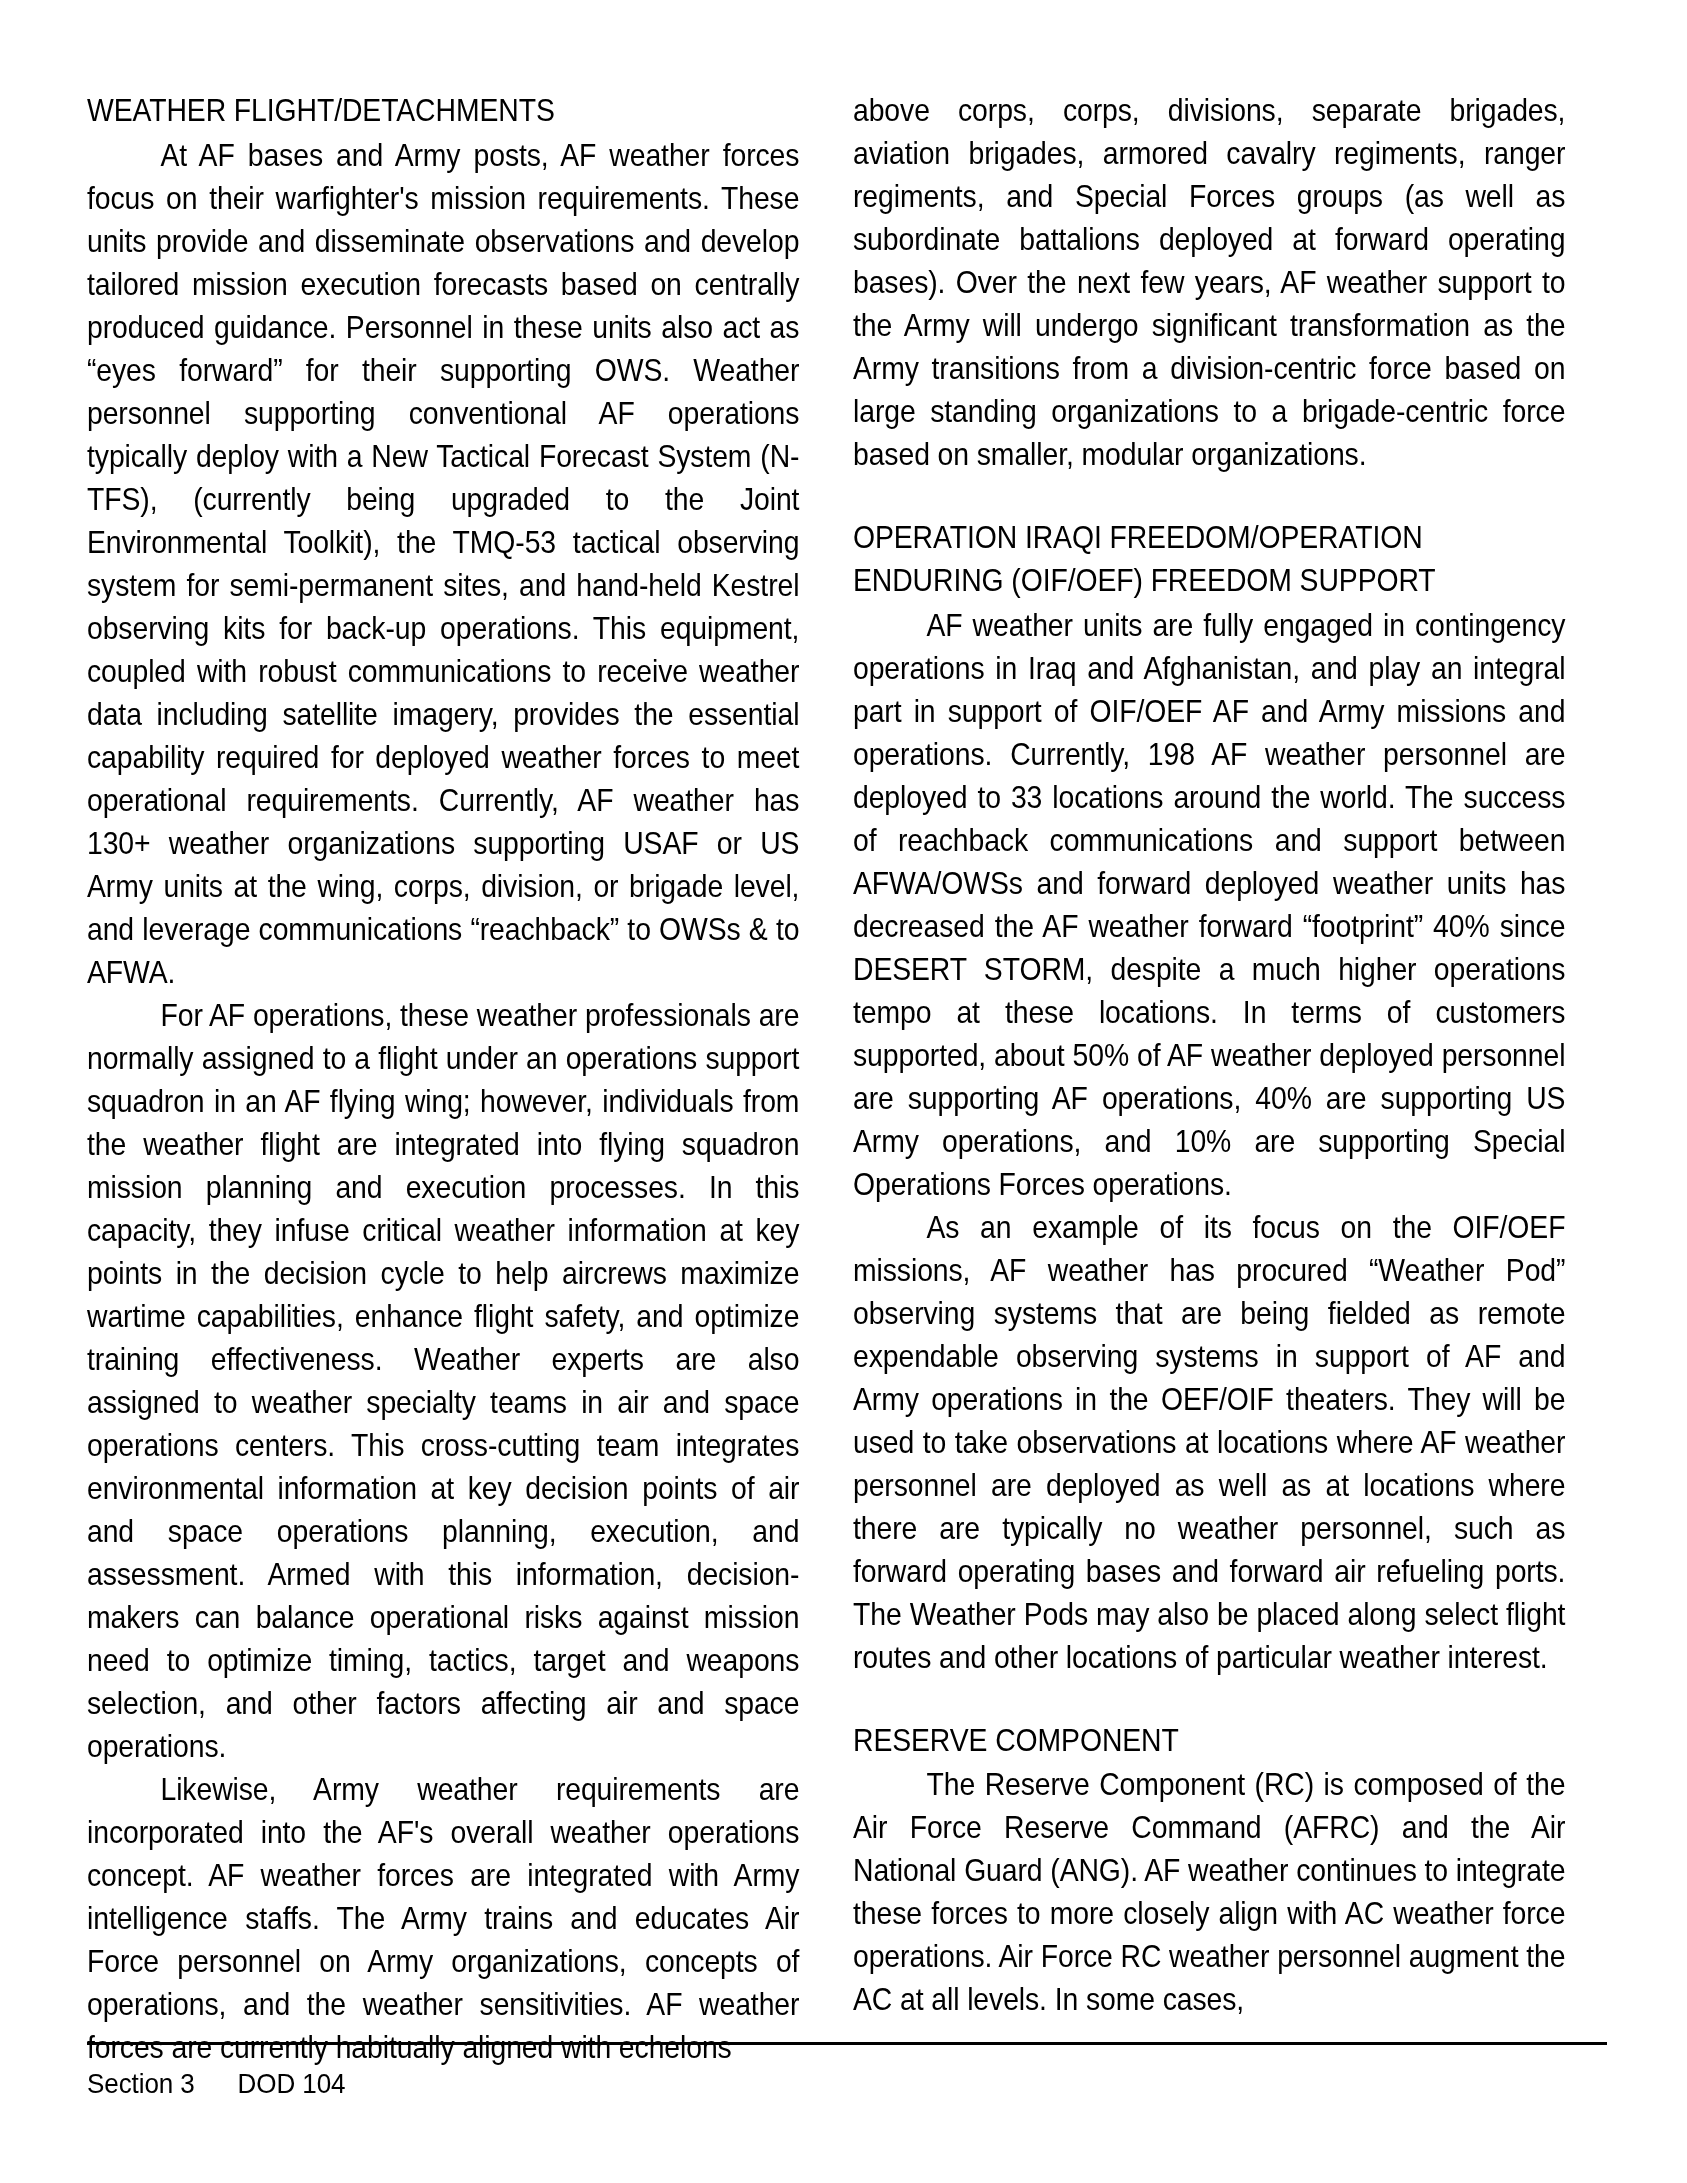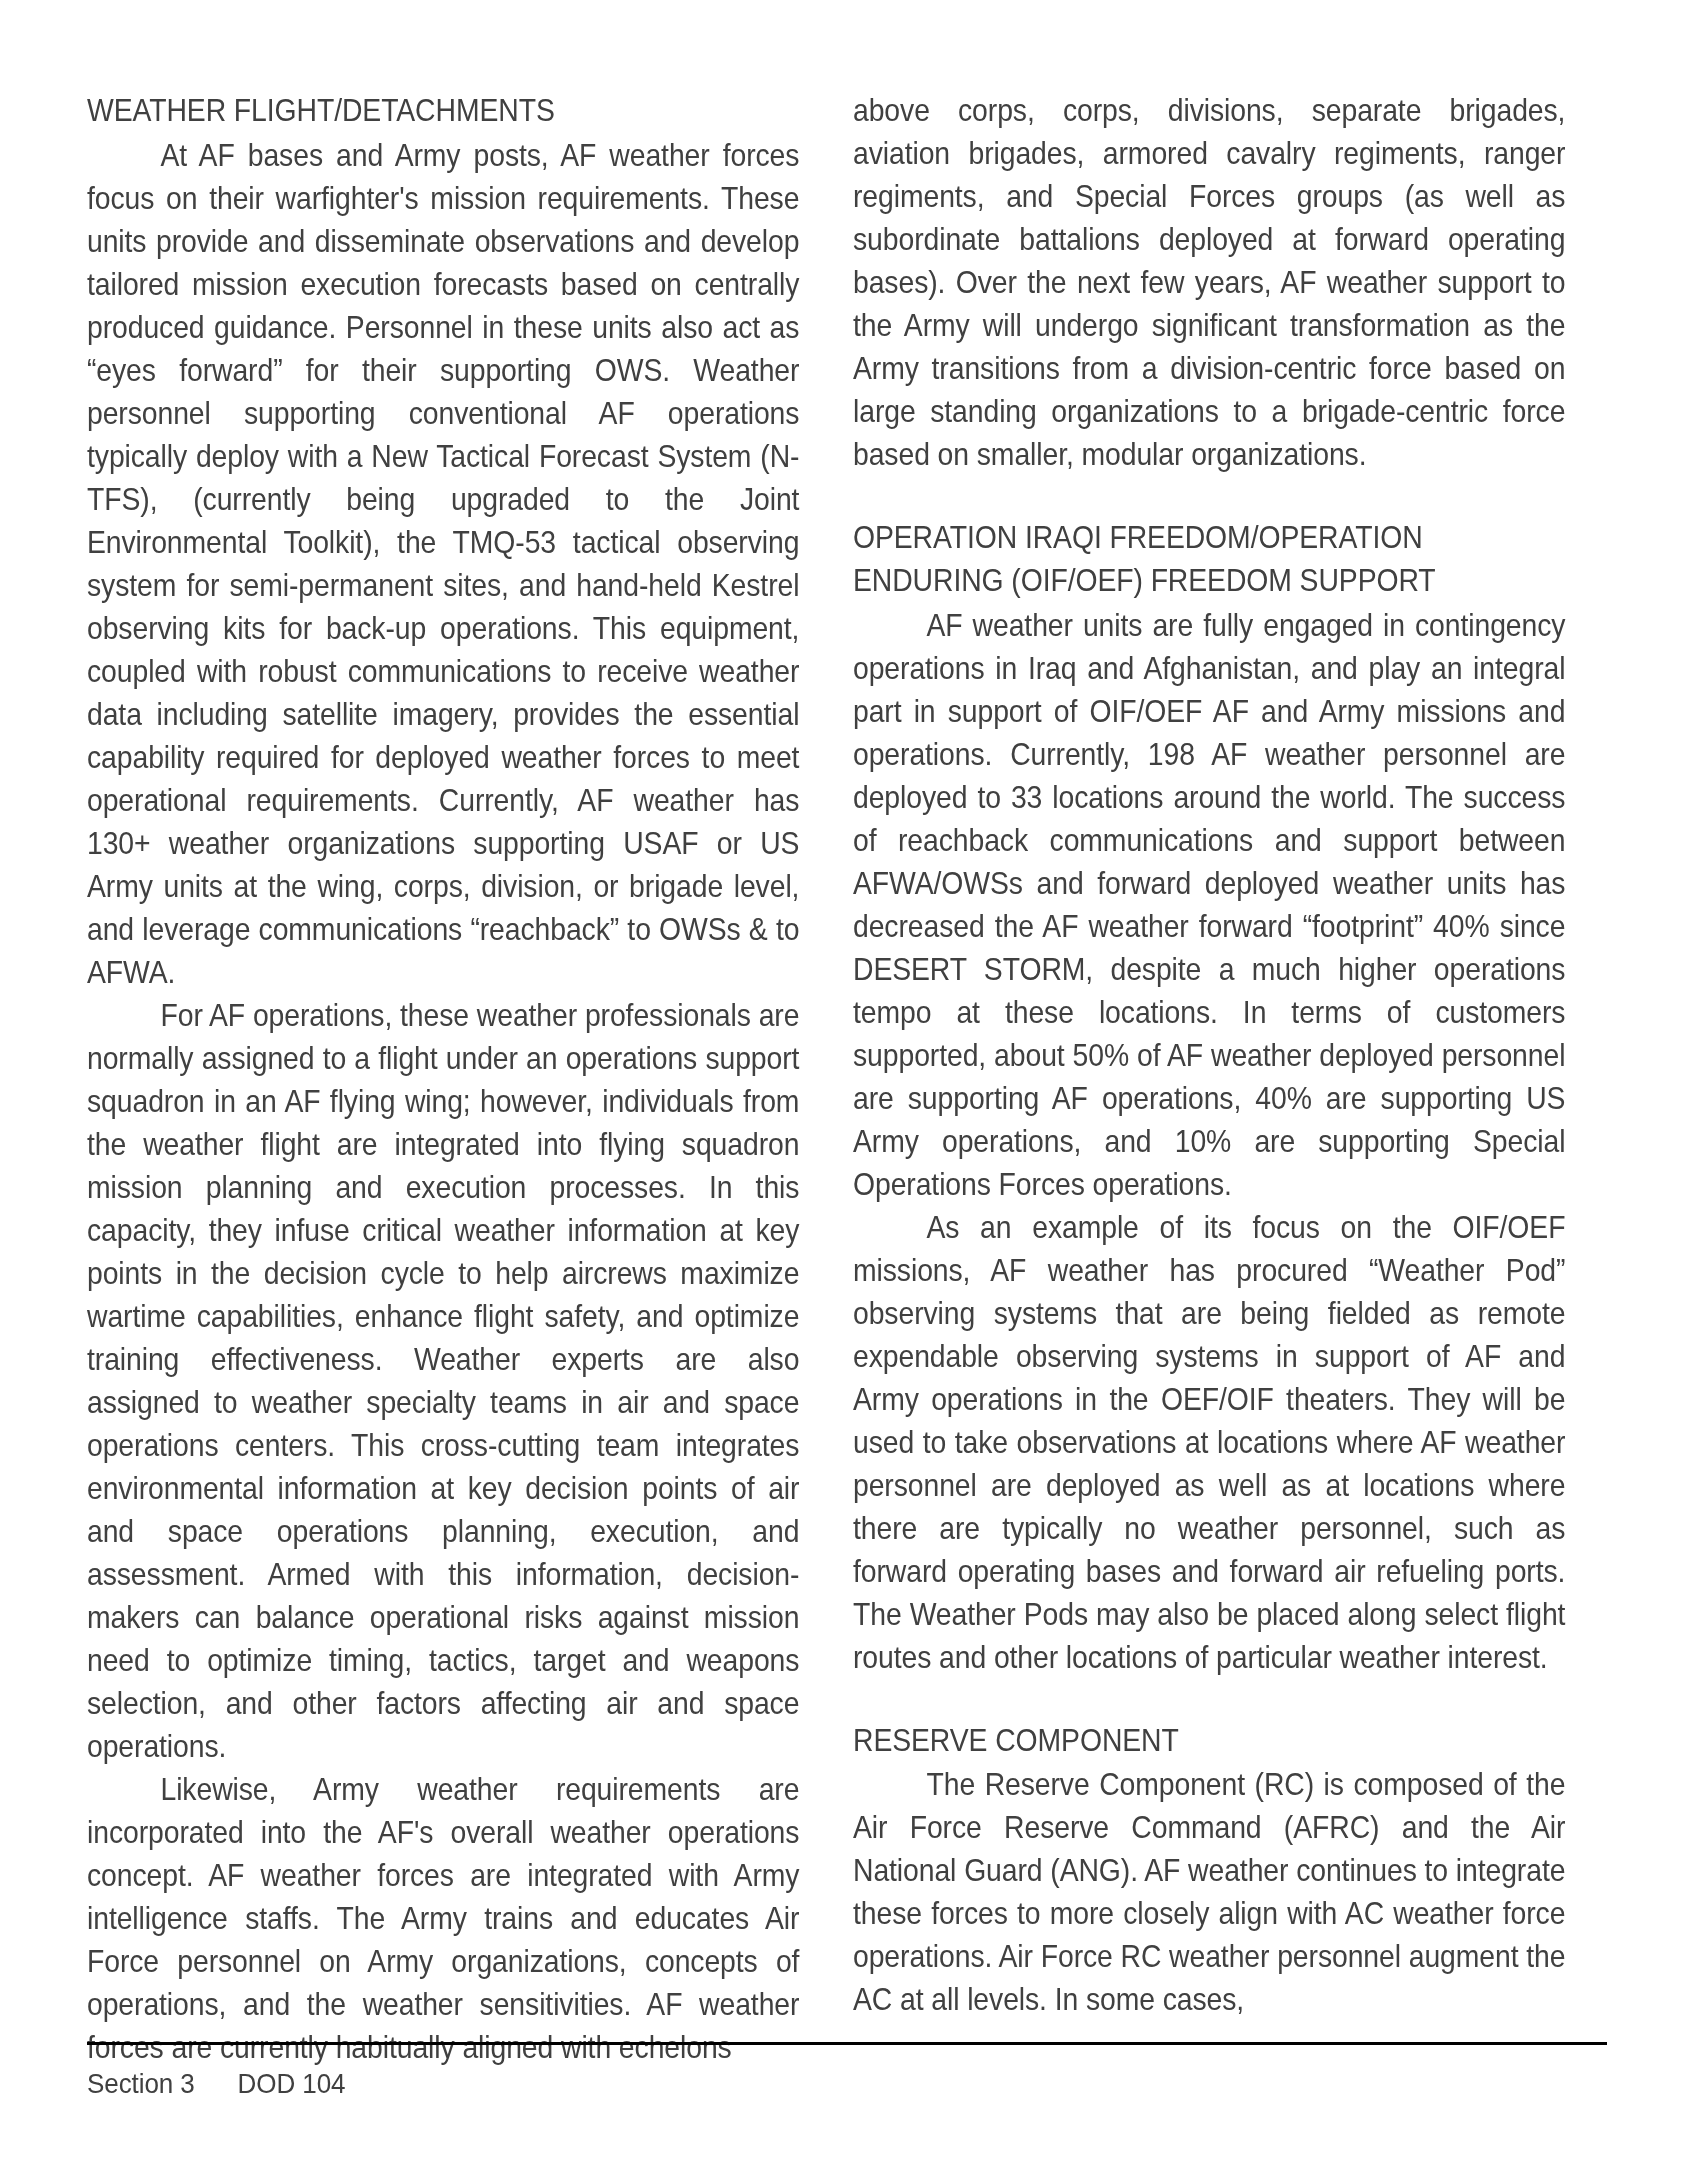--- a/index.html
+++ b/index.html
@@ -9,21 +9,21 @@
     background: #ffffff;
   }
   .page {
     position: relative;
     width: 1687px;
     height: 2183px;
     background: #ffffff;
     margin: 0 auto;
     overflow: hidden;
     font-family: "Liberation Sans", "DejaVu Sans", sans-serif;
-    color: #404040;
+    color: #000000;
     box-sizing: border-box;
   }
 
   .columns {
     position: absolute;
     left: 87px;
     top: 89px;
     width: 1520px;
     display: flex;
     flex-direction: row;

